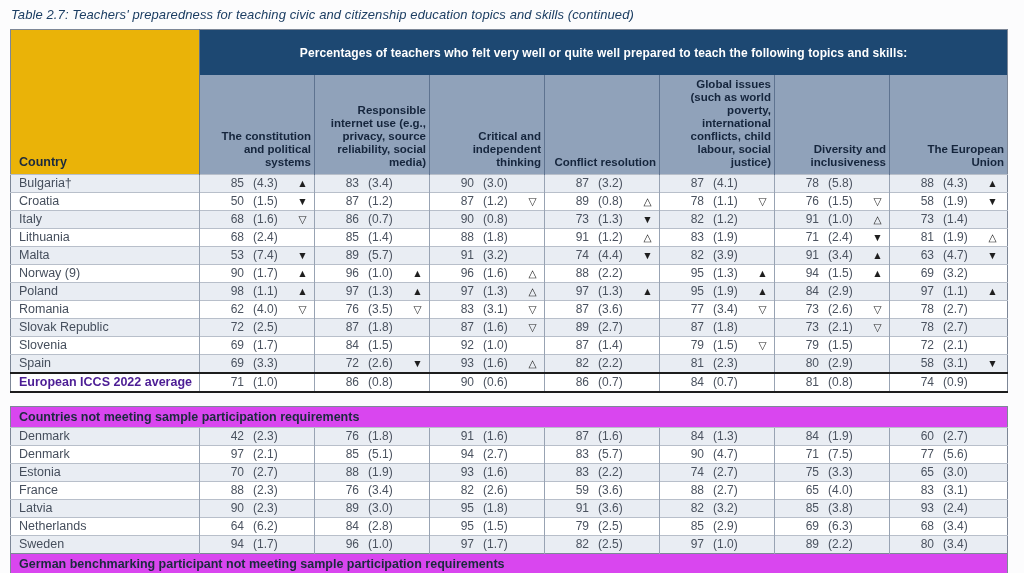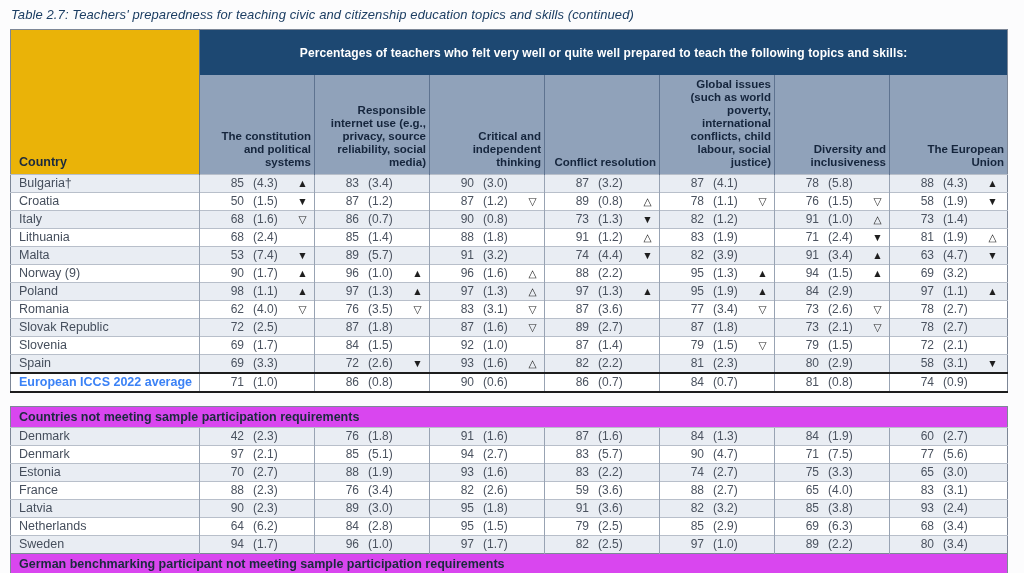--- a/index.html
+++ b/index.html
@@ -47,21 +47,21 @@
   }
   td.datacell{
     padding:0;border-left:1px solid #98a3b3;border-top:1px solid #b8bfca;
   }
   .cellflex{display:flex;align-items:center;height:100%;padding-left:18px;}
   .v{width:26px;text-align:right;font-size:12px;color:#4a525f;}
   .se{width:40px;margin-left:9px;font-size:12px;color:#4a525f;text-align:left;}
   .sym{width:15px;margin-left:2px;font-size:10.5px;color:#1e1e1e;text-align:center;}
   
   tr.avg td{border-top:2px solid #1d1d1d;border-bottom:2px solid #1d1d1d;background:#fff;}
-  tr.avg td.country{font-weight:bold;color:#3b82f6;}
+  tr.avg td.country{font-weight:bold;color:#4c1d95;}
   
   td.sechead{
     background:#d946ef;color:#1b2a3d;font-weight:bold;font-size:12.5px;
     padding:0 0 0 8px;height:20px;border-top:1px solid #7d8797;
   }
   .gap{height:13px;}
 </style>
 </head>
 <body>
 

